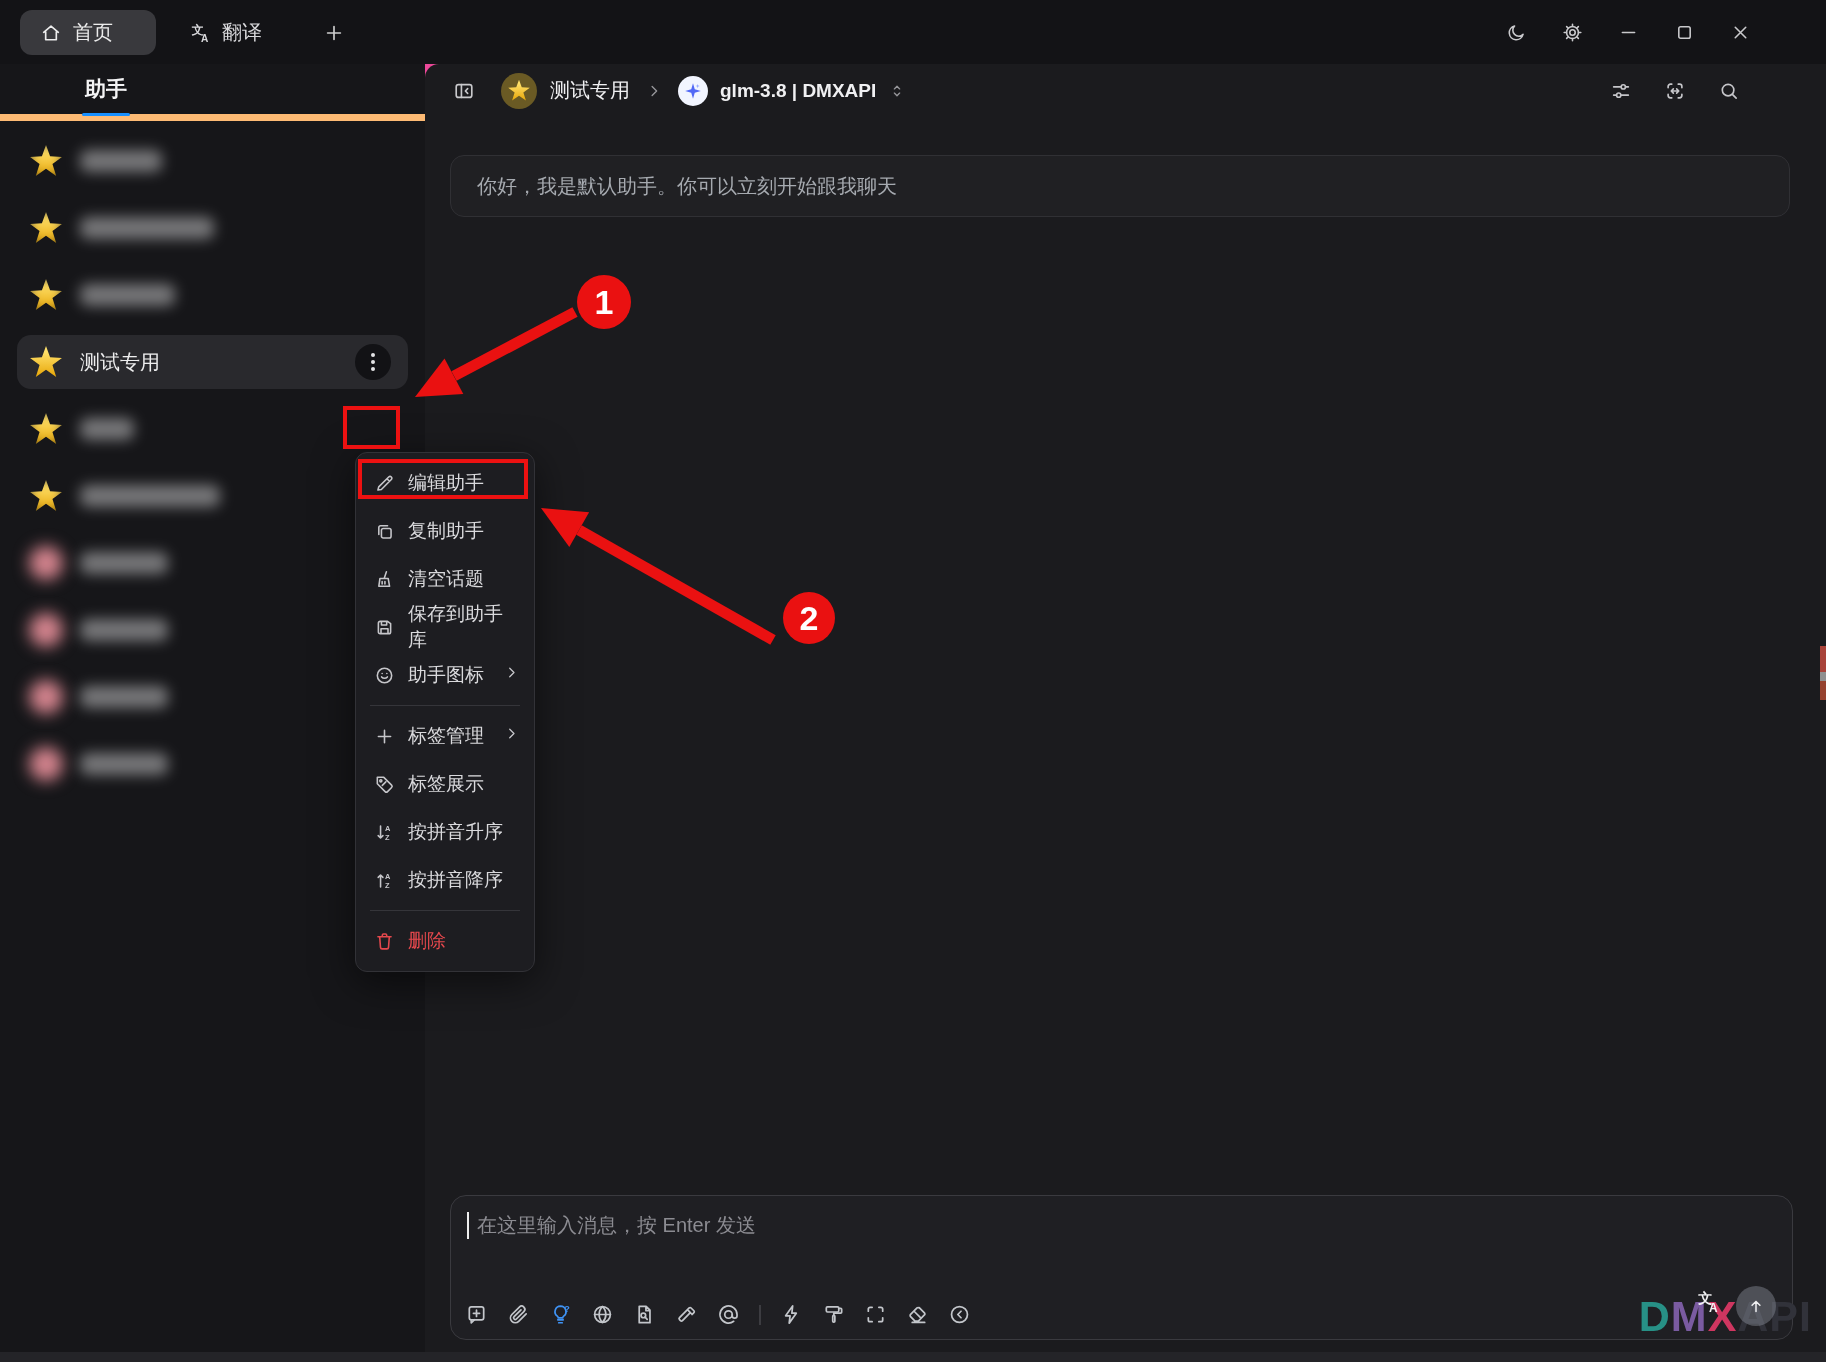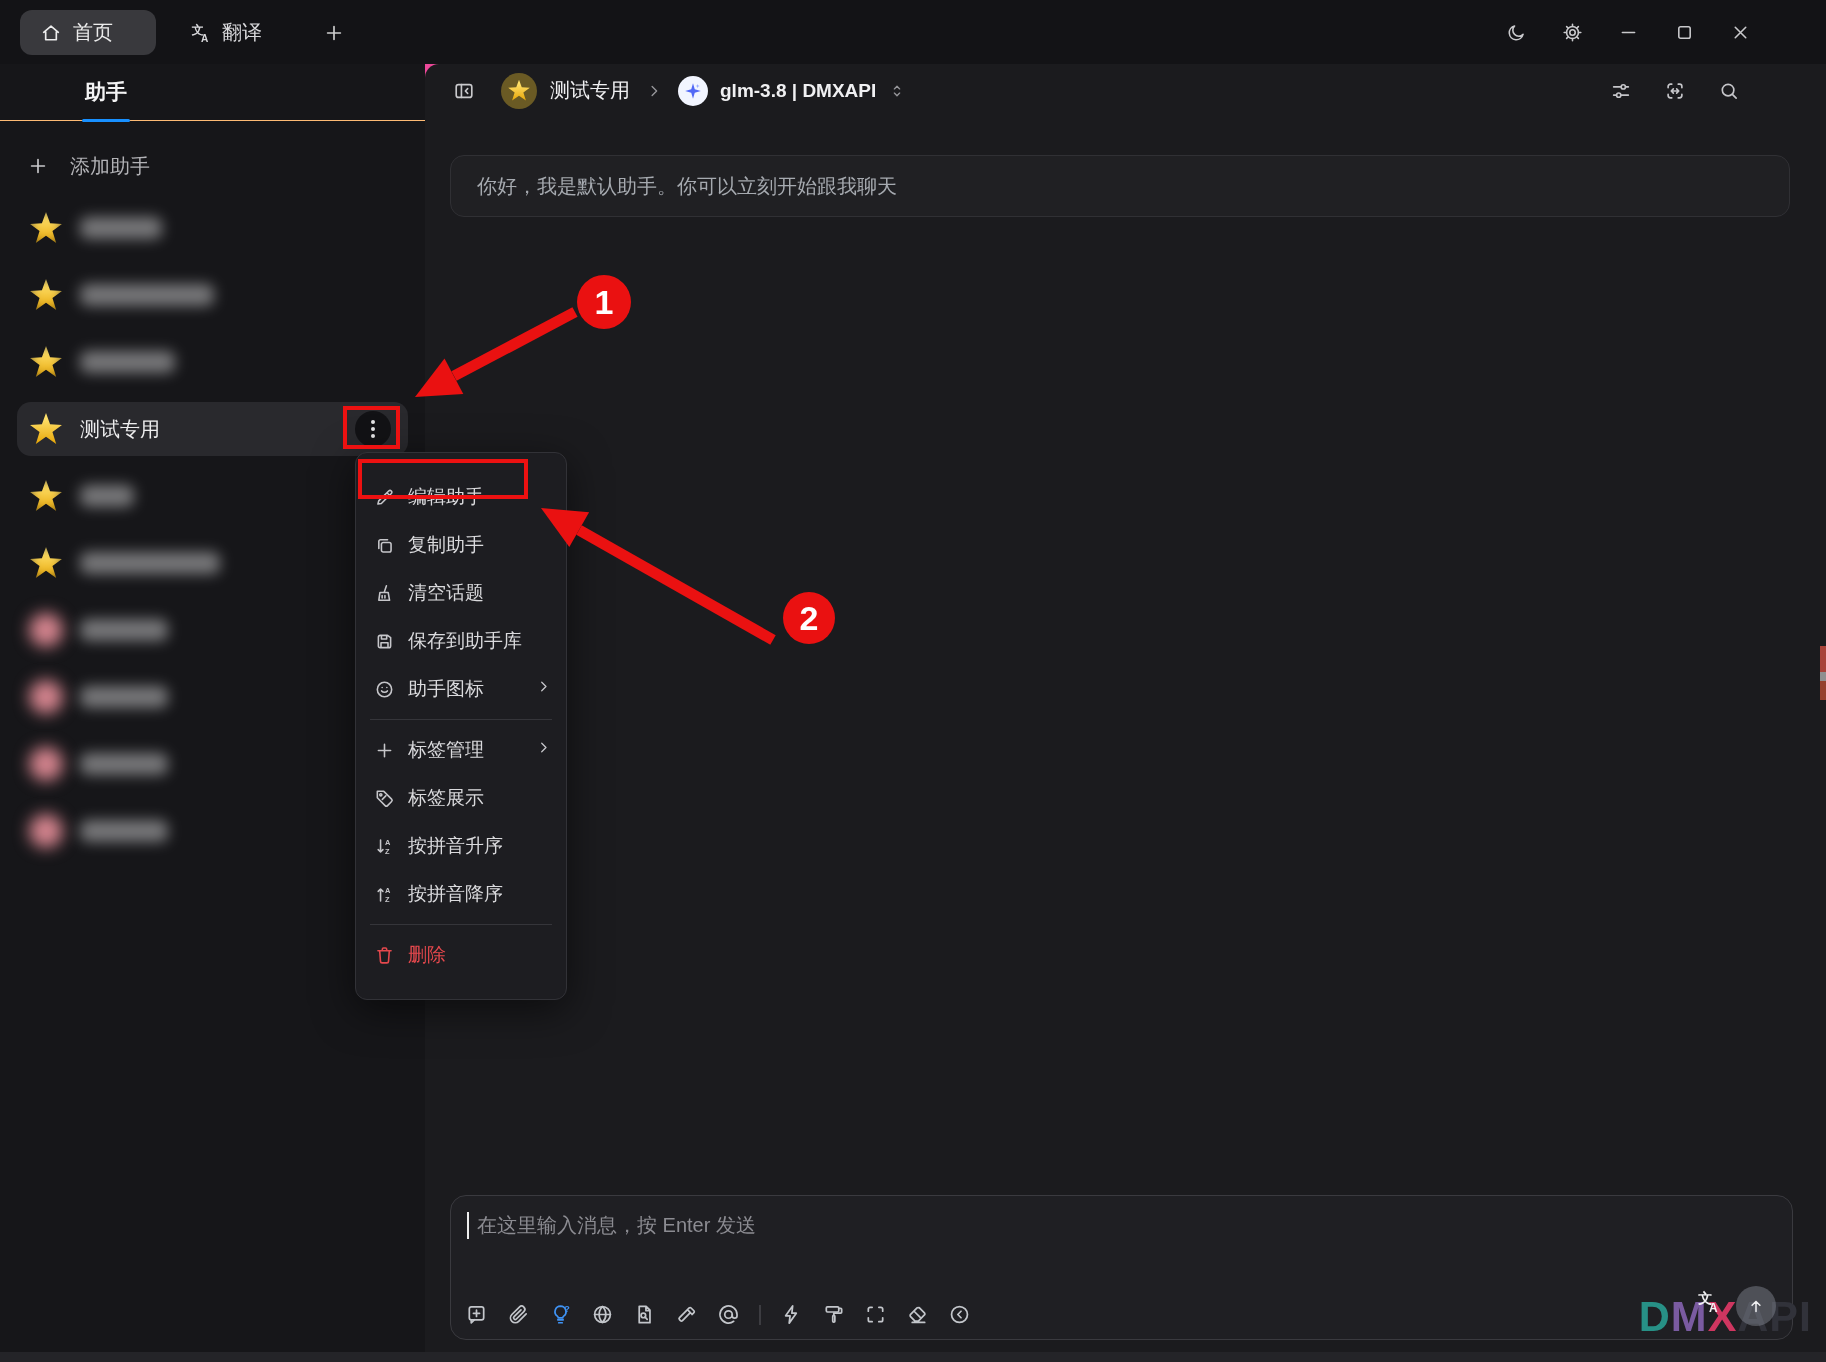--- a/index.html
+++ b/index.html
@@ -17,21 +17,21 @@
   .tab-translate { position:absolute; left:176px; top:10px; height:45px; display:flex; align-items:center;
     gap:10px; padding:0 14px; color:#d9d9dc; font-size:20px; }
   .tab-plus { position:absolute; left:314px; top:13px; width:40px; height:40px; display:flex;
     align-items:center; justify-content:center; color:#cfcfcf; }
   .win-controls { position:absolute; right:58px; top:0; height:64px; display:flex; align-items:center; }
   .wc { width:56px; height:64px; display:flex; align-items:center; justify-content:center; color:#c9c9cc; }
   .wc .ic { width:21px; height:21px; }
 
   
   .sidebar { position:absolute; left:0; top:64px; width:425px; bottom:10px; background:#161619; }
-  .side-tabs { position:relative; height:57px; display:flex; border-bottom:1px solid #fdba74; }
+  .side-tabs { position:relative; height:57px; display:flex; border-bottom:7px solid #fdba74; }
   .side-tab { width:212px; display:flex; align-items:center; justify-content:center; font-size:21px; color:#8d8d92; }
   .side-tab.active { color:#f4f4f5; font-weight:bold; }
   .tab-indicator { position:absolute; left:82px; bottom:-2px; width:48px; height:3px; border-radius:2px; background:#1890ff; }
   .add-row { margin:23px 0 0 27px; height:44px; display:flex; align-items:center; gap:21px;
     color:#b2b2b6; font-size:20px; }
   .add-row .ic { color:#c9c9cc; }
   .a-list { margin-top:13px; padding:0 17px; display:flex; flex-direction:column; gap:13px; }
   .a-row { position:relative; height:54px; border-radius:14px; display:flex; align-items:center;
     gap:15px; padding:0 10px; }
   .a-row.selected { background:#29292d; }
@@ -87,22 +87,22 @@
 
   .watermark { position:absolute; right:14px; bottom:14px; font-size:43px; font-weight:800;
     letter-spacing:1px; z-index:5; line-height:1; }
   .wm-d { color:#279086; } .wm-m { color:#7a5ba1; } .wm-x { color:#cf3660; } .wm-api { color:#31323a; }
 
   .sliver { position:absolute; right:0; top:646px; width:6px; z-index:4; }
   .sliver div { width:6px; }
   .bottom-strip { position:absolute; left:0; right:0; bottom:0; height:10px; background:#242428; }
 
   
-  .context-menu { position:absolute; left:355px; top:452px; width:212px; background:#1d1d21;
-    border:1px solid #323237; border-radius:12px; padding:20px 0; z-index:30;
+  .context-menu { position:absolute; left:355px; top:452px; width:180px; background:#1d1d21;
+    border:1px solid #323237; border-radius:12px; padding:6px 0; z-index:30;
     box-shadow:0 10px 40px rgba(0,0,0,.55); }
   .mi { height:48px; display:flex; align-items:center; gap:13px; padding:0 14px 0 18px;
     font-size:19px; color:#dadadd; }
   .mi .ic { width:21px; height:21px; color:#c6c6ca; }
   .mi .sub { margin-left:auto; color:#8f8f94; }
   .mi .sub .ic { width:17px; height:17px; }
   .menu-div { height:1px; background:#35353a; margin:6px 14px; }
   .mi.danger, .mi.danger .ic { color:#e5484d; }
 
   
@@ -179,28 +179,20 @@
             </svg>
           </span>
         </div>
       </div>
   </div>
 
   <div class="sidebar">
     <div class="side-tabs">
       <div class="side-tab active">助手</div>
       <div class="tab-indicator"></div>
-    </div>
-    <div class="add-row">
-      <span class="ic">
-          <svg viewBox="0 0 24 24" fill="none" stroke="currentColor" stroke-width="1.8" stroke-linecap="round" stroke-linejoin="round">
-            <path d="M12 5v14M5 12h14"></path>
-          </svg>
-        </span>
-      <span>添加助手</span>
     </div>
     <div class="a-list" id="assistant-list">
         <div class="a-row">
           <span class="avatar blur">
             <span class="star"></span>
           </span>
           <span class="blob" style="width: 82px;"></span>
         </div>
         <div class="a-row">
           <span class="avatar blur">

